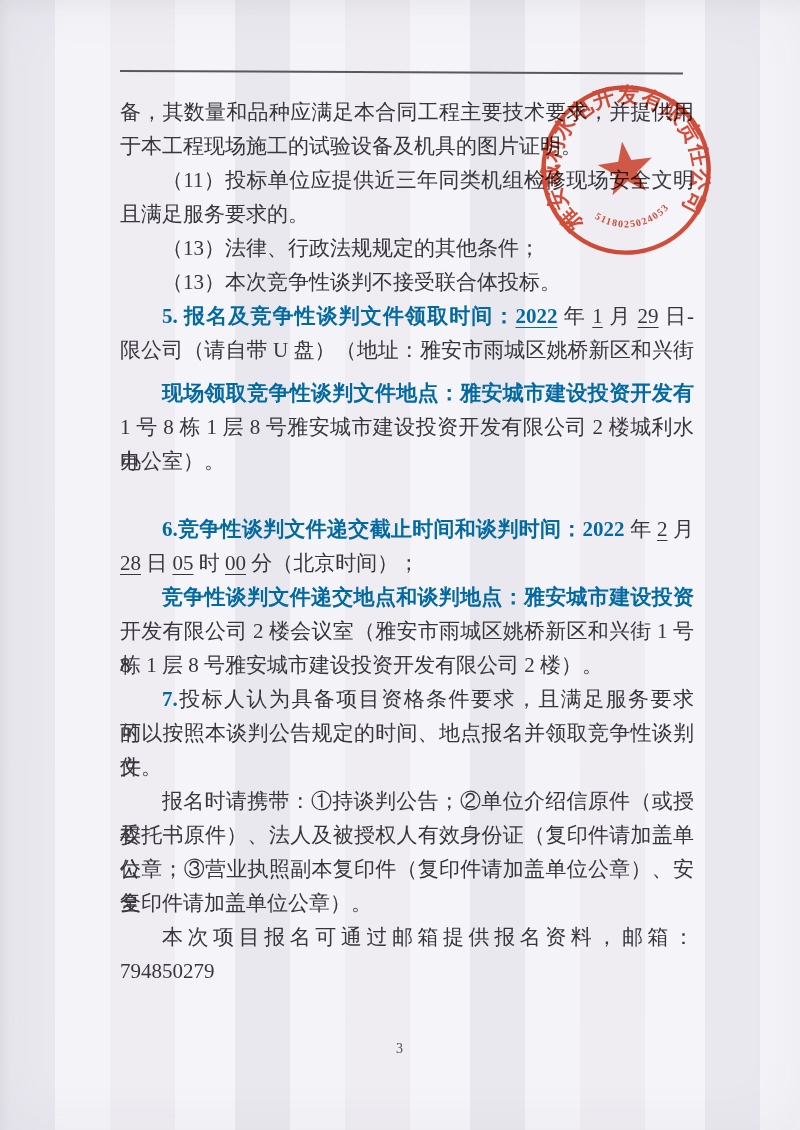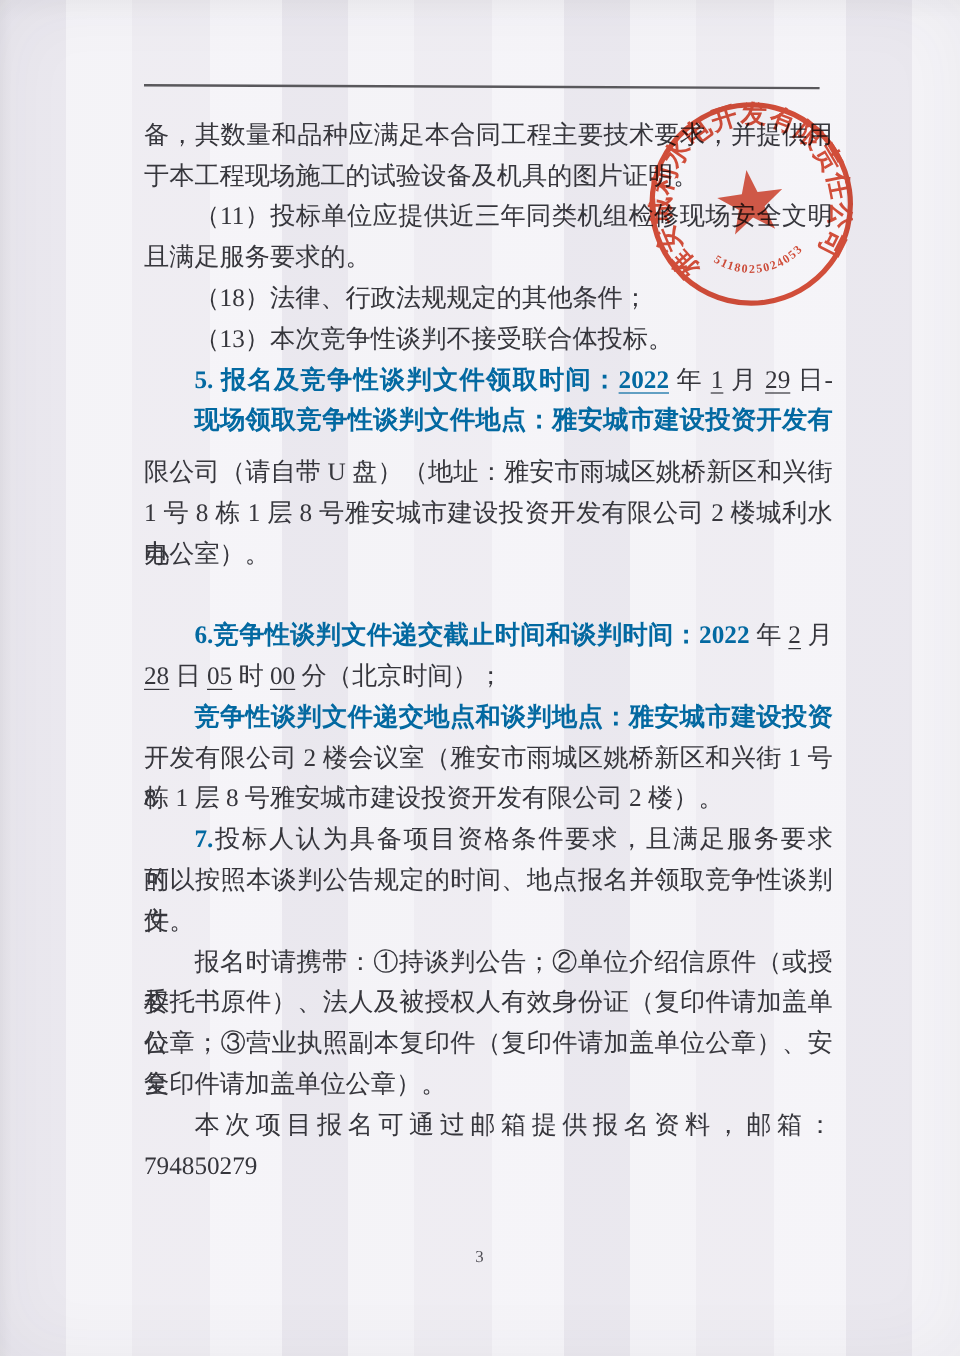--- a/index.html
+++ b/index.html
@@ -47,25 +47,25 @@
 </head>
 <body>
 
 <div class="top-rule"></div>
 
 <div class="content" id="doc-lines">
     <div class="line full"><span class="">备，其数量和品种应满足本合同工程主要技术要求，并提供用</span></div>
     <div class="line"><span class="">于本工程现场施工的试验设备及机具的图片证明。</span></div>
     <div class="line indent full"><span class="">（11）投标单位应提供近三年同类机组检修现场安全文明</span></div>
     <div class="line"><span class="">且满足服务要求的。</span></div>
-    <div class="line indent"><span class="">（18）法律、行政法规规定的其他条件；</span></div>
+    <div class="line indent"><span class="">（13）法律、行政法规规定的其他条件；</span></div>
     <div class="line indent"><span class="">（13）本次竞争性谈判不接受联合体投标。</span></div>
     <div class="line indent full"><span class="b ">5. 报名及竞争性谈判文件领取时间：</span><span class="b u">2022</span><span class=""> 年 </span><span class="u">1</span><span class=""> 月 </span><span class="u">29</span><span class=""> 日-</span></div>
+    <div class="line full"><span class="">限公司（请自带 U 盘）（地址：雅安市雨城区姚桥新区和兴街</span></div>
     <div class="line indent full"><span class="b ">现场领取竞争性谈判文件地点：</span><span class="b ">雅安城市建设投资开发有</span></div>
-    <div class="line full"><span class="">限公司（请自带 U 盘）（地址：雅安市雨城区姚桥新区和兴街</span></div>
     <div class="line full"><span class="">1 号 8 栋 1 层 8 号雅安城市建设投资开发有限公司 2 楼城利水电</span></div>
     <div class="line"><span class="">办公室）。</span></div>
     <div class="line blank"></div>
     <div class="line indent full"><span class="b ">6.竞争性谈判文件递交截止时间和谈判时间：</span><span class="b ">2022</span><span class=""> 年 </span><span class="u">2</span><span class=""> 月</span></div>
     <div class="line"><span class="u">28</span><span class=""> 日 </span><span class="u">05</span><span class=""> 时 </span><span class="u">00</span><span class=""> 分（北京时间）；</span></div>
     <div class="line indent full"><span class="b ">竞争性谈判文件递交地点和谈判地点：</span><span class="b ">雅安城市建设投资</span></div>
     <div class="line full"><span class="">开发有限公司 2 楼会议室（雅安市雨城区姚桥新区和兴街 1 号 8</span></div>
     <div class="line"><span class="">栋 1 层 8 号雅安城市建设投资开发有限公司 2 楼）。</span></div>
     <div class="line indent full"><span class="b ">7.</span><span class="">投标人认为具备项目资格条件要求，且满足服务要求的，</span></div>
     <div class="line full"><span class="">可以按照本谈判公告规定的时间、地点报名并领取竞争性谈判文</span></div>

